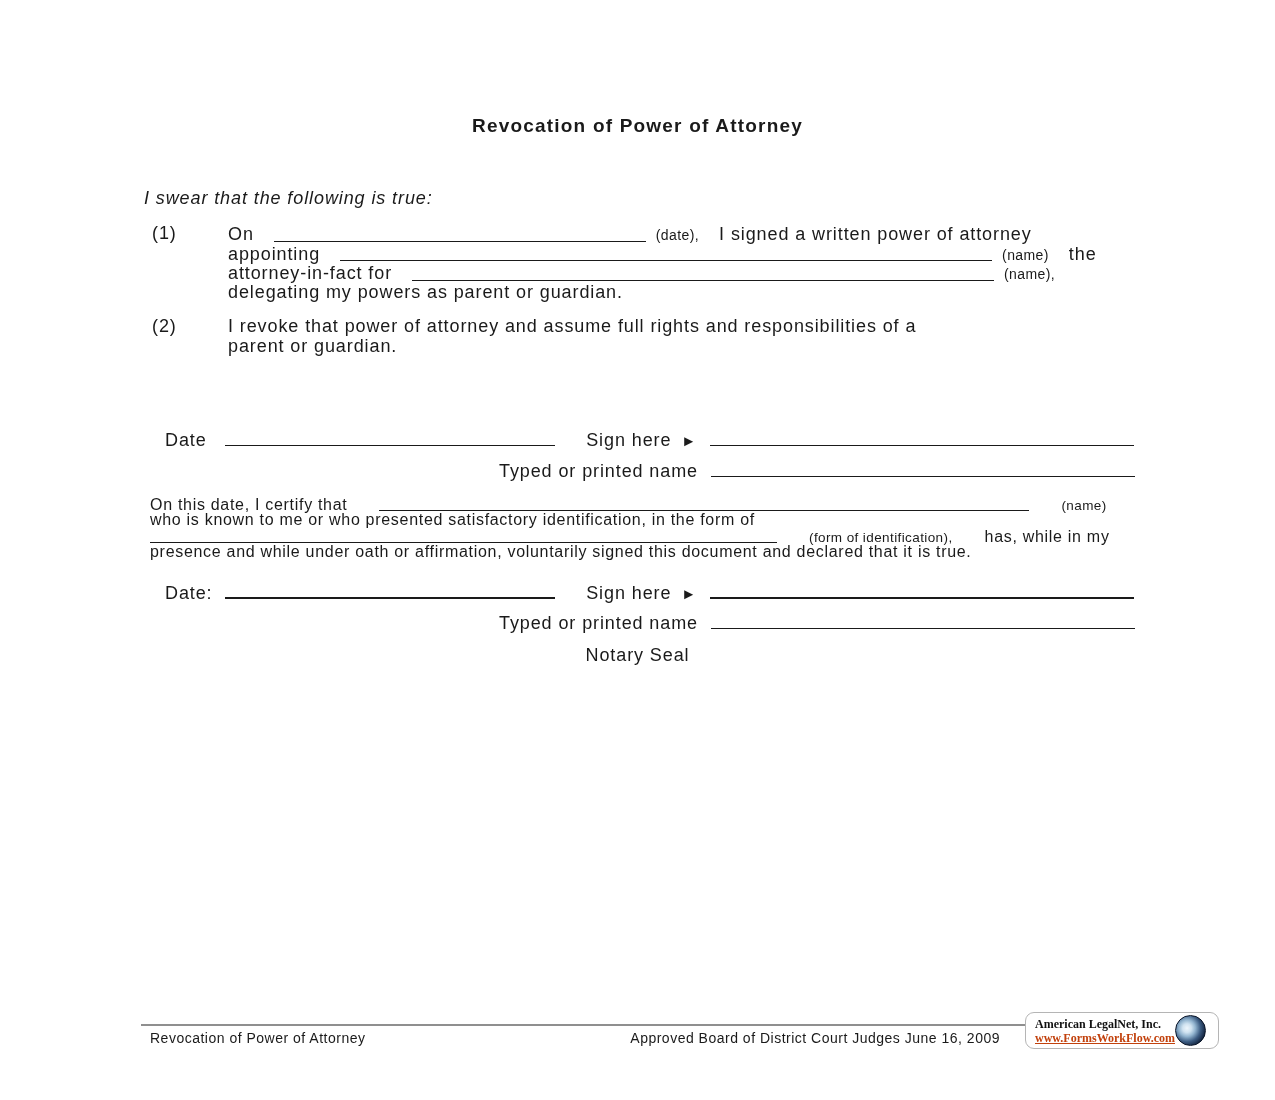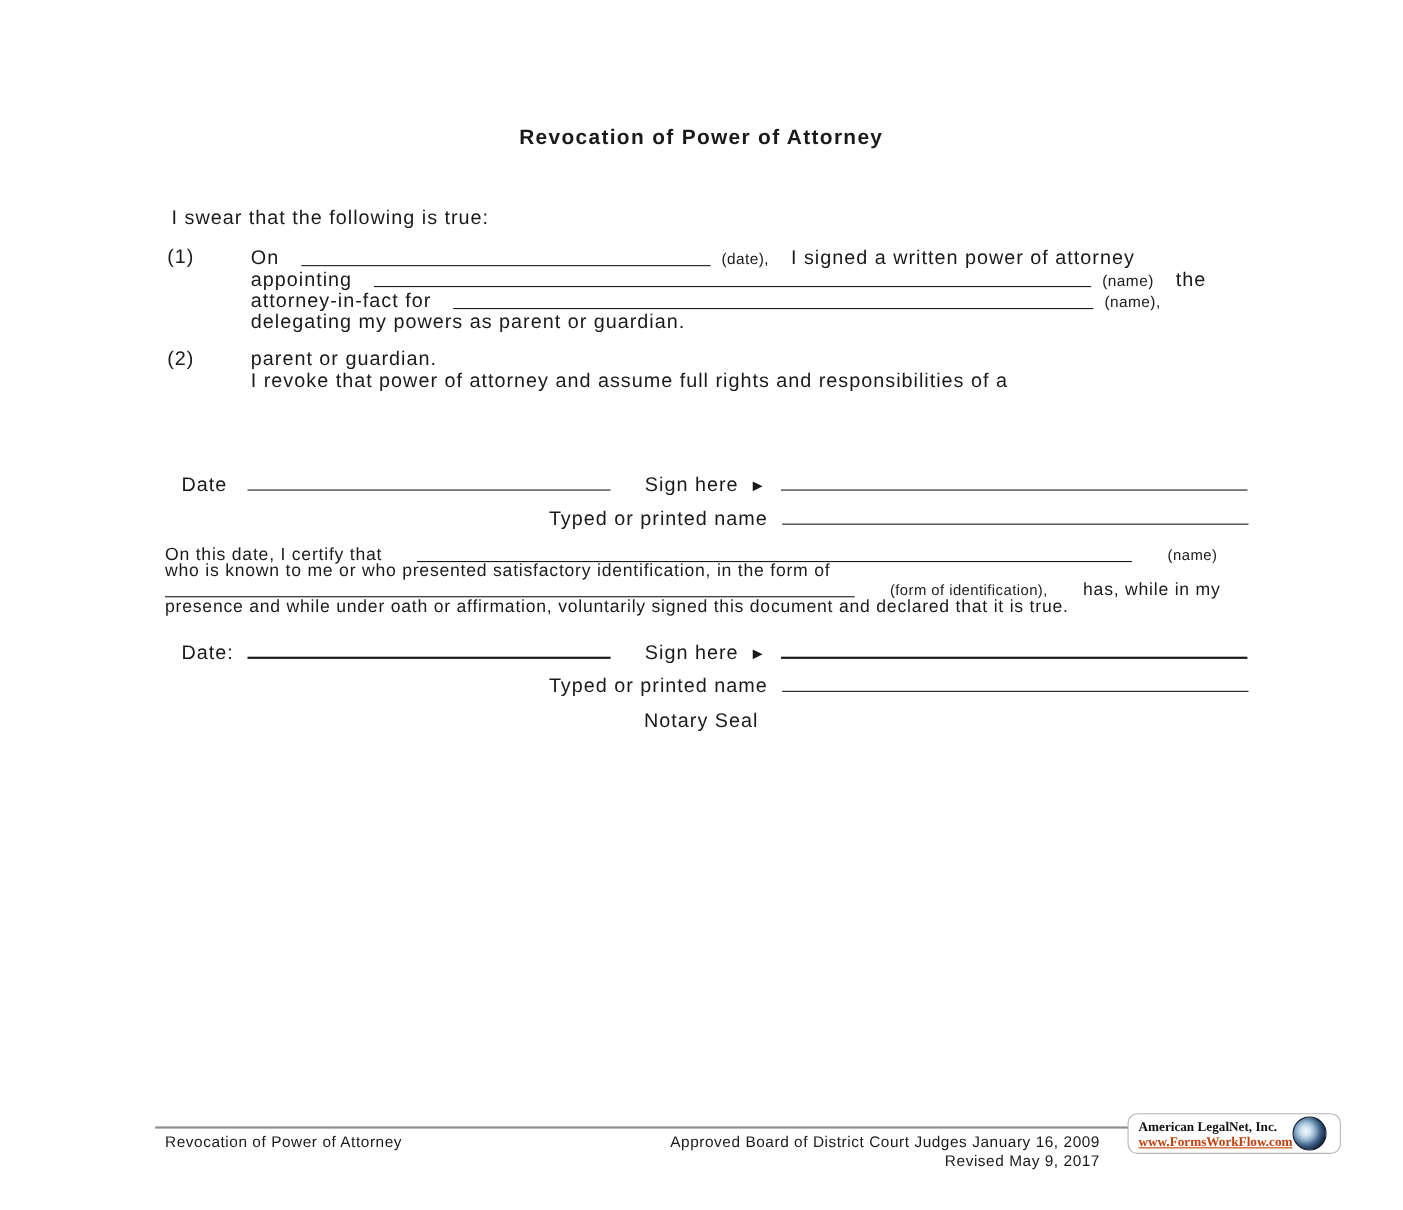--- a/index.html
+++ b/index.html
@@ -12,22 +12,22 @@
     color: #1a1a1a;
     overflow: hidden;
   }
 
   
   .doc-title {
     position: absolute; top: 115px; left: 0; width: 100%;
     text-align: center; font-size: 19px; font-weight: bold; letter-spacing: 1.2px;
   }
   .intro {
-    position: absolute; top: 188px; left: 156px;
-    font-size: 18px; letter-spacing: 0.9px;
+    position: absolute; top: 188px; left: 144px;
+    font-size: 18px; letter-spacing: 0.9px; font-style: italic;
   }
 
   
   .item { position: absolute; left: 152px; width: 985px; display: flex; }
   .item-1 { top: 224px; }
   .item-2 { top: 317px; }
   .item-num { flex: none; width: 76px; font-size: 18px; letter-spacing: 0.9px; line-height: 19.5px; }
   .item-body { flex: 1; font-size: 18px; letter-spacing: 0.9px; }
   .fline { display: flex; align-items: baseline; height: 19.5px; white-space: nowrap; }
   .tline { line-height: 19.5px; white-space: nowrap; }
@@ -157,22 +157,22 @@
         <span class="blank b-name2 ml8"></span>
         <span class="small ml10">(name),</span>
       </div>
       <div class="tline">delegating my powers as parent or guardian.</div>
     </div>
   </div>
 
   <div class="item item-2">
     <div class="item-num">(2)</div>
     <div class="item-body">
+      <div class="tline">I revoke that power of attorney and assume full rights and responsibilities of a</div>
       <div class="tline">parent or guardian.</div>
-      <div class="tline">I revoke that power of attorney and assume full rights and responsibilities of a</div>
     </div>
   </div>
 
   <div class="sig-row sig-row-1">
     <span class="sig-label">Date</span>
     <span class="blank sig-blank-a"></span>
     <span class="sig-mid">
       <span>Sign here</span>
       <span class="arrow">►</span>
     </span>
@@ -210,22 +210,21 @@
   <div class="typed-row typed-row-2">
     <span class="typed-label">Typed or printed name</span>
     <span class="blank typed-blank"></span>
   </div>
 
   <div class="notary-seal">Notary Seal</div>
 
   <div class="footer-rule"></div>
   <div class="footer-left">Revocation of Power of Attorney</div>
   <div class="footer-center">
-    <div>Approved Board of District Court Judges January 16, 2009</div>
-    <div>Revised May 9, 2017</div>
+    <div>Approved Board of District Court Judges June 16, 2009</div>
   </div>
   <div class="footer-right">Page 1 of 1</div>
 
   <div class="logo-box">
     <div class="logo-text">
       <div class="logo-company">American LegalNet, Inc.</div>
       <div class="logo-link">www.FormsWorkFlow.com</div>
     </div>
     <div class="globe"></div>
   </div>

